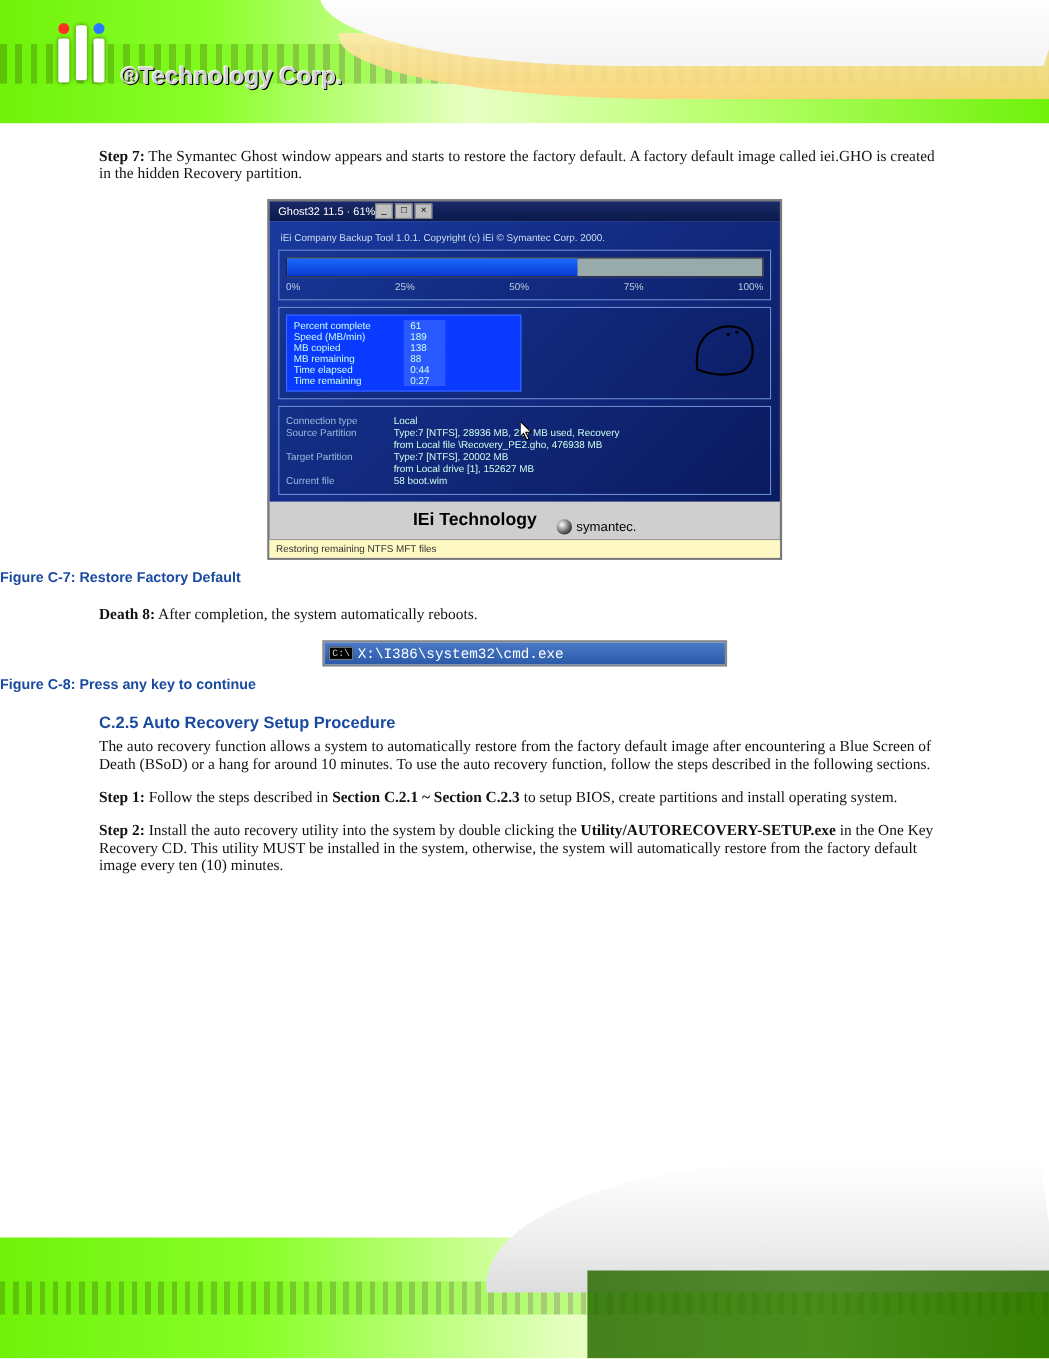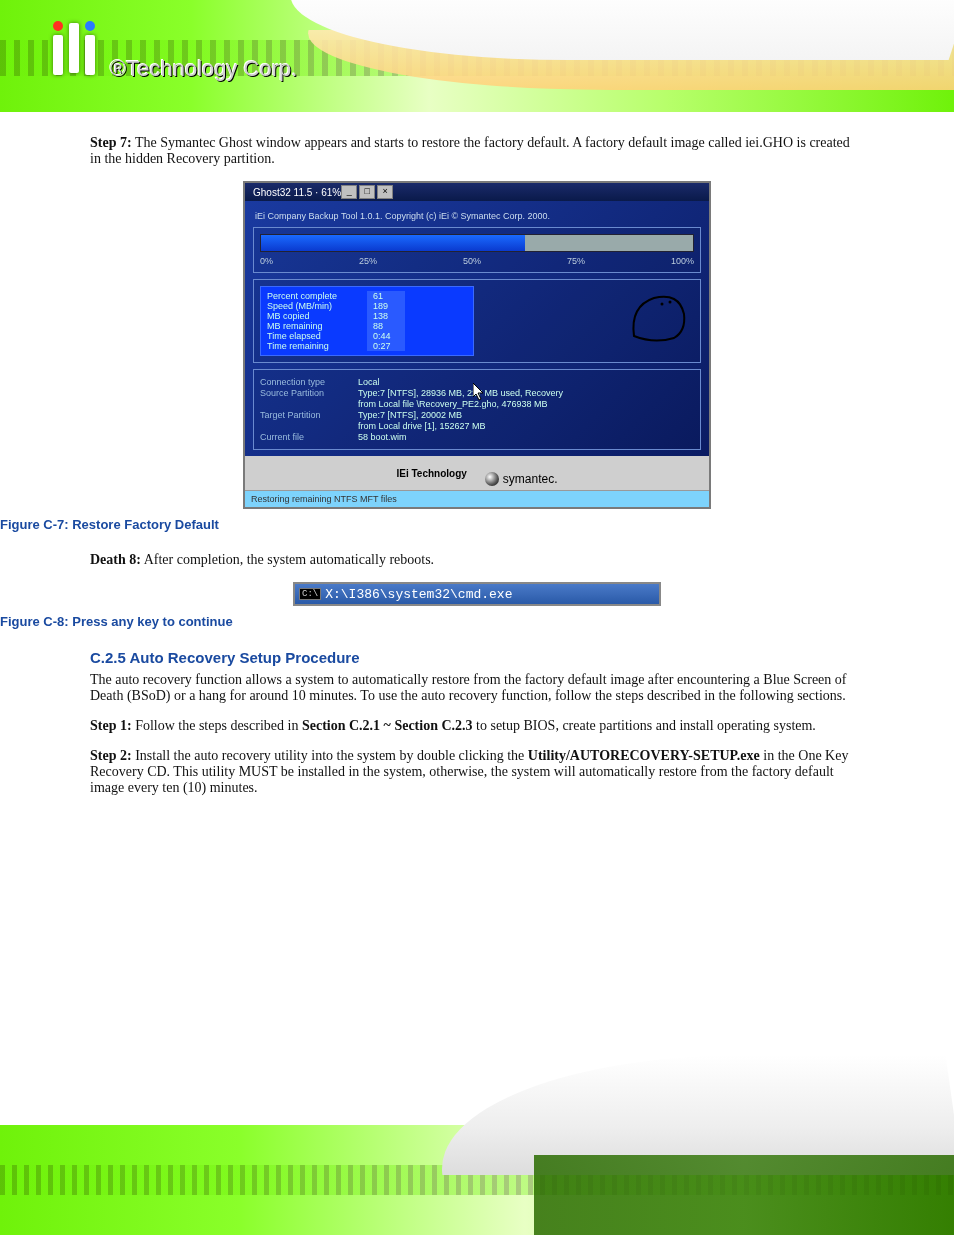--- a/index.html
+++ b/index.html
@@ -8,21 +8,21 @@
   .topband{position:absolute;left:0;top:0;width:954px;height:112px;
     background:linear-gradient(90deg,#6ff20a 0%,#8aff2a 20%,#e8ffc4 45%,#b7ff6a 70%,#6ff20a 100%);}
   .topband::before{content:"";position:absolute;left:0;top:40px;width:954px;height:36px;
     background:repeating-linear-gradient(90deg,#3a6b00 0 6px,#6ff20a 6px 14px);opacity:.35;}
   .swoosh1{position:absolute;left:280px;top:-10px;width:680px;height:70px;border-bottom-left-radius:300px 70px;background:linear-gradient(180deg,#fff 0%,#f4f4f4 100%);transform:skewX(-18deg);}
   .swoosh2{position:absolute;left:300px;top:30px;width:680px;height:60px;border-bottom-left-radius:320px 60px;background:linear-gradient(180deg,#ffe9b0 0%,#ffd27a 100%);opacity:.9;transform:skewX(-16deg);}
   .logo-box{position:absolute;left:30px;top:18px;width:88px;height:60px;display:flex;align-items:center;justify-content:center;}
   .logo-i{width:10px;height:40px;background:#fff;margin:0 3px;border-radius:2px;box-shadow:0 0 4px rgba(0,0,0,.5);}
   .logo-dot{width:10px;height:10px;border-radius:50%;margin-bottom:4px;}
   .logo-col{display:flex;flex-direction:column;align-items:center;}
-  .tech-corp{position:absolute;left:110px;top:56px;font-weight:400;font-size:22px;color:#d0d0d0;text-shadow:1px 1px 0 #000,-1px -1px 0 #fff;}
+  .tech-corp{position:absolute;left:110px;top:56px;font-weight:700;font-size:22px;color:#d0d0d0;text-shadow:1px 1px 0 #000,-1px -1px 0 #fff;}
   
   .botband{position:absolute;left:0;bottom:0;width:954px;height:110px;
     background:linear-gradient(90deg,#6ff20a 0%,#8aff2a 25%,#e8ffc4 55%,#6ff20a 100%);}
   .botband::before{content:"";position:absolute;left:0;top:40px;width:954px;height:30px;
     background:repeating-linear-gradient(90deg,#3a6b00 0 5px,#6ff20a 5px 12px);opacity:.35;}
   .botcurve{position:absolute;right:0;bottom:60px;width:520px;height:120px;border-top-left-radius:320px 120px;background:linear-gradient(180deg,#fff 0%,#eee 60%,#ddd 100%);transform:skewX(8deg);}
   .botchip{position:absolute;right:0;bottom:0;width:420px;height:80px;background:linear-gradient(90deg,#2a6b00 0%,#3a7b10 50%,#2a6b00 100%);opacity:.85;}
   
   .content{position:absolute;left:0;top:135px;width:954px;}
   .step{margin:0 90px 14px 90px;font-size:14px;color:#111;font-family:Georgia,serif;}
@@ -45,24 +45,24 @@
   .stats{display:flex;gap:16px;align-items:flex-start;}
   .stats-left{background:#0a3aff;border:1px solid #3a6aff;padding:4px 6px;min-width:200px;}
   .srow{display:flex;justify-content:flex-start;gap:12px;font-size:9px;color:#cfe;}
   .srow .lab{width:88px;}
   .srow .val{background:#2a5aff;padding:0 6px;min-width:26px;}
   .ghost-logo{margin-left:auto;width:70px;height:60px;position:relative;}
   .ghost-logo svg{width:100%;height:100%;}
   .details .drow{display:flex;gap:8px;font-size:9px;color:#cfe;margin:1px 0;}
   .details .dlab{width:90px;color:#9bd;}
   .brandrow{display:flex;align-items:center;justify-content:center;gap:18px;background:#cfcfcf;padding:4px 0;margin:6px -8px -8px -8px;}
-  .brandrow .iei{font-weight:bold;color:#000;font-size:10px;}
+  .brandrow .iei{font-weight:bold;color:#000;font-size:16px;}
   .brandrow .sym{color:#000;font-size:12px;display:flex;align-items:center;gap:4px;margin-top:12px;}
   .sym .ball{width:14px;height:14px;border-radius:50%;background:radial-gradient(circle at 35% 35%,#fff,#555 60%,#000);}
-  .statusbar{background:#7dd3fc;color:#333;font-size:9px;padding:3px 6px;border-top:1px solid #999;}
+  .statusbar{background:#fef9c3;color:#333;font-size:9px;padding:3px 6px;border-top:1px solid #999;}
   .cursor{position:absolute;width:12px;height:18px;}
   
   .cmdwin{width:364px;margin:0 auto;background:#000;border:2px solid #888;font-family:"Lucida Console","Courier New",monospace;font-size:14px;color:#fff;}
   .cmdtitle{background:linear-gradient(#4a7ac8,#2a5aa8);height:20px;display:flex;align-items:center;padding-left:4px;color:#fff;font-size:13px;}
   .cmdtitle .cx{background:#000;color:#ccc;font-size:9px;padding:0 2px;margin-right:4px;border:1px solid #777;}
   .cmdbody{padding:6px 6px 10px 6px;white-space:pre;line-height:1.15;}
   .caret{display:inline-block;width:9px;height:2px;background:#fff;vertical-align:baseline;margin-left:2px;}
 </style>
 </head>
 <body>

